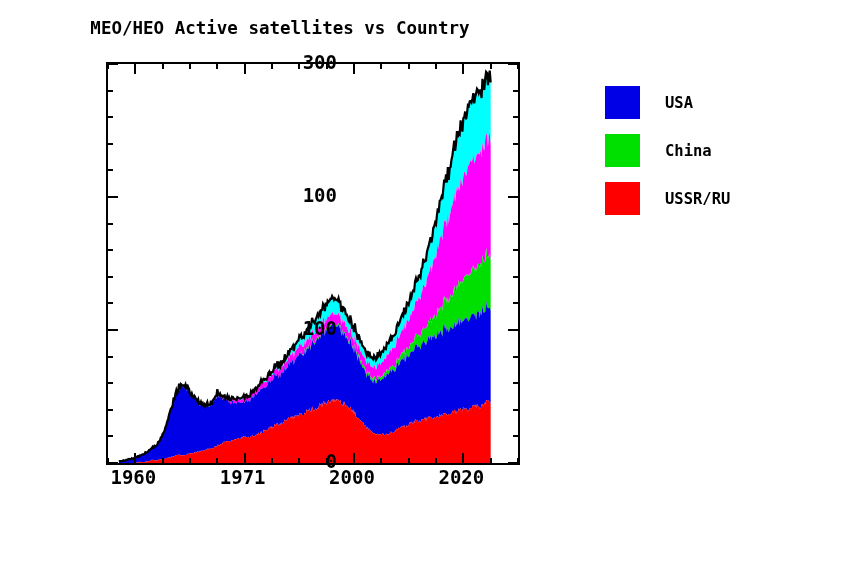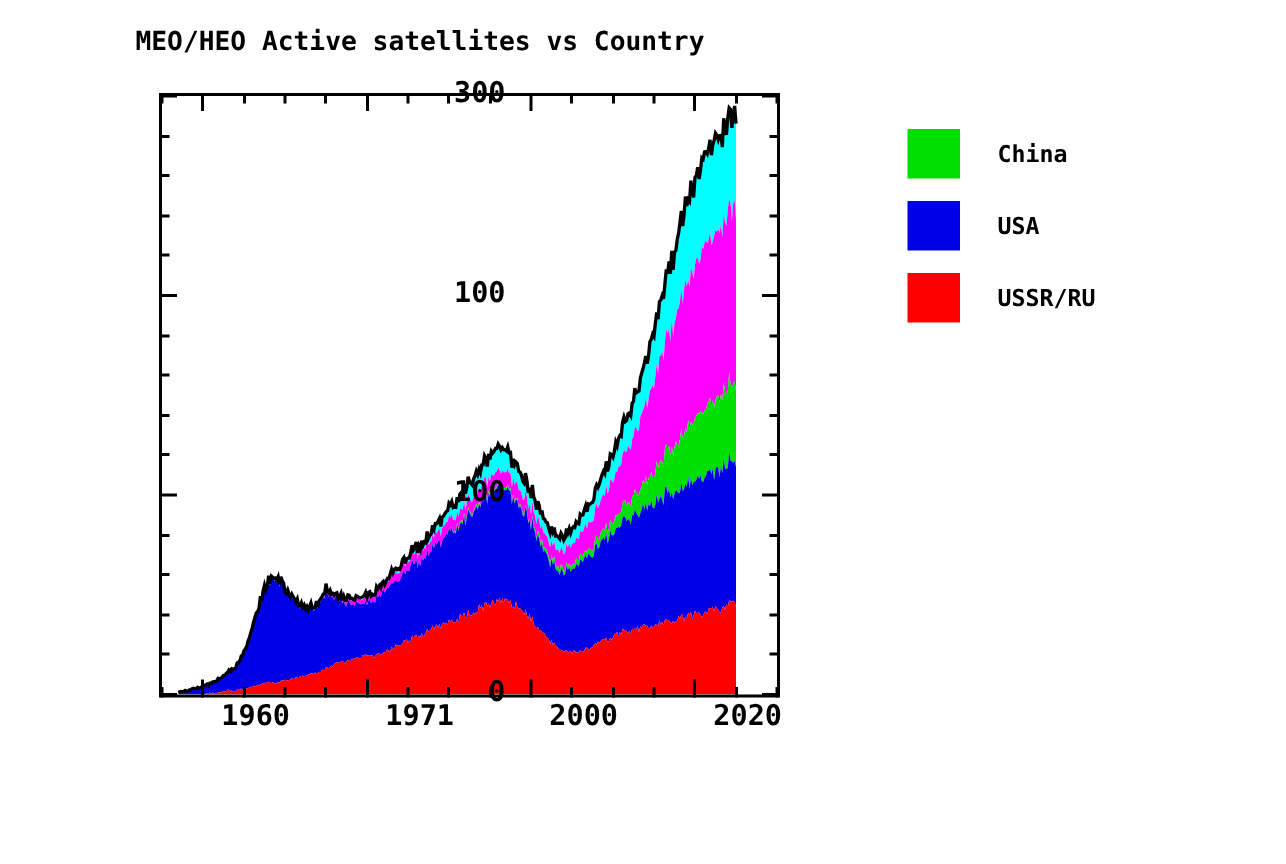--- a/index.html
+++ b/index.html
@@ -93,21 +93,21 @@
     font-weight: bold;
     color: #000000;
     transform: translateY(-50%);
     white-space: nowrap;
   }
   .xlabel {
     position: absolute;
     top: 466px;
     width: 120px;
     margin-left: -60px;
-    text-align: right;
+    text-align: center;
     font-family: "DejaVu Sans Mono", "Liberation Mono", monospace;
     font-size: 19px;
     font-weight: bold;
     color: #000000;
     white-space: nowrap;
   }
   
   #legend {
     position: absolute;
     left: 605px;
@@ -232,26 +232,26 @@
     </div>
   <div id="xlabels">
       <div class="xlabel" style="left: 133.333px;">1960</div>
       <div class="xlabel" style="left: 242.667px;">1971</div>
       <div class="xlabel" style="left: 352px;">2000</div>
       <div class="xlabel" style="left: 461.333px;">2020</div>
     </div>
 
   <div id="legend">
       <div class="legend-row">
+        <div class="legend-swatch" style="background: rgb(0, 0, 230);"></div>
+        <div class="legend-label">USA</div>
+      </div>
+      <div class="legend-row">
         <div class="legend-swatch" style="background: rgb(0, 224, 0);"></div>
         <div class="legend-label">China</div>
-      </div>
-      <div class="legend-row">
-        <div class="legend-swatch" style="background: rgb(0, 0, 230);"></div>
-        <div class="legend-label">USA</div>
       </div>
       <div class="legend-row">
         <div class="legend-swatch" style="background: rgb(255, 0, 0);"></div>
         <div class="legend-label">USSR/RU</div>
       </div>
     </div>
 
 </div>
 
 </body></html>

